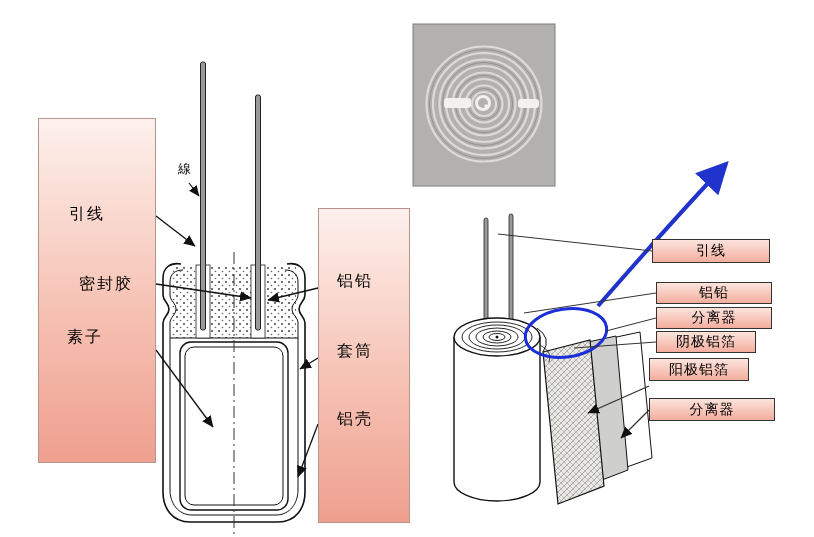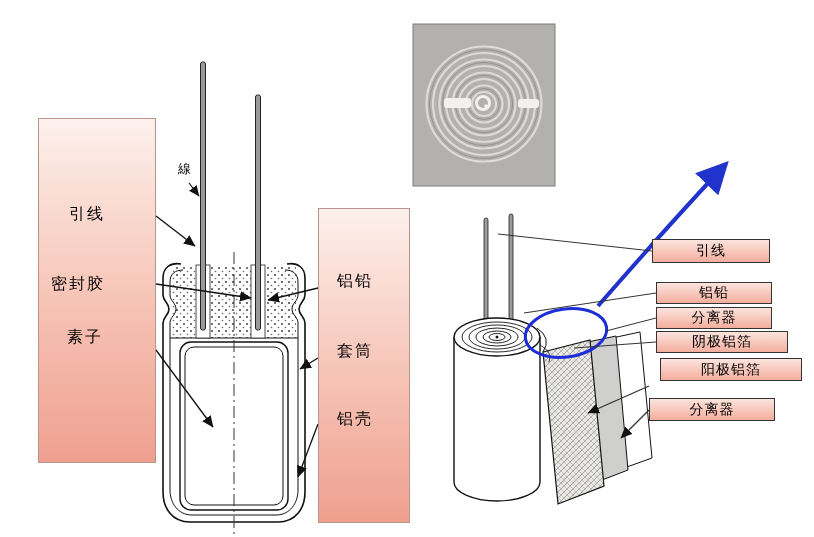--- a/index.html
+++ b/index.html
@@ -157,32 +157,32 @@
       <line x1="656" y1="293" x2="524" y2="313"></line>
       <line x1="656" y1="318" x2="606" y2="331"></line>
       <line x1="656" y1="342" x2="574" y2="348"></line>
       <line x1="649" y1="386" x2="588" y2="413" stroke-width="1.3" marker-end="url(#ah)"></line>
       <line x1="649" y1="410" x2="621" y2="438" stroke-width="1.3" marker-end="url(#ah)"></line>
     </g>
   </svg>
 
   <div class="panel" style="left:38px;top:118px;width:118px;height:345px;">
     <span class="panel-label" style="left:30px;top:85px;">引线</span>
-    <span class="panel-label" style="left:12px;top:155px;">密封胶</span>
+    <span class="panel-label" style="left:40px;top:155px;">密封胶</span>
     <span class="panel-label" style="left:28px;top:208px;">素子</span>
   </div>
 
   <div class="panel" style="left:318px;top:208px;width:92px;height:315px;">
     <span class="panel-label" style="left:18px;top:62px;">铝铅</span>
     <span class="panel-label" style="left:18px;top:132px;font-family:Liberation Serif, serif;">套筒</span>
     <span class="panel-label" style="left:18px;top:200px;">铝壳</span>
   </div>
 
   <span class="lead-note">線</span>
 
   <div class="tag" style="left:652px;top:239px;width:118px;height:24px;">引线</div>
   <div class="tag" style="left:656px;top:282px;width:116px;height:22px;">铝铅</div>
   <div class="tag" style="left:656px;top:307px;width:116px;height:22px;">分离器</div>
-  <div class="tag" style="left:656px;top:331px;width:132px;height:22px;">阴极铝箔</div>
-  <div class="tag" style="left:649px;top:358px;width:142px;height:23px;margin-left:11px;">阳极铝箔</div>
+  <div class="tag" style="left:656px;top:331px;width:100px;height:22px;">阴极铝箔</div>
+  <div class="tag" style="left:649px;top:358px;width:100px;height:23px;">阳极铝箔</div>
   <div class="tag" style="left:649px;top:398px;width:126px;height:23px;">分离器</div>
 
 </div>
 
 </body></html>

